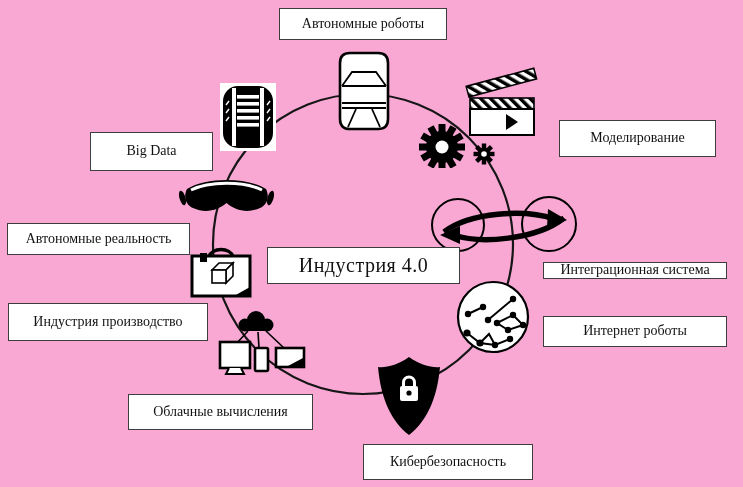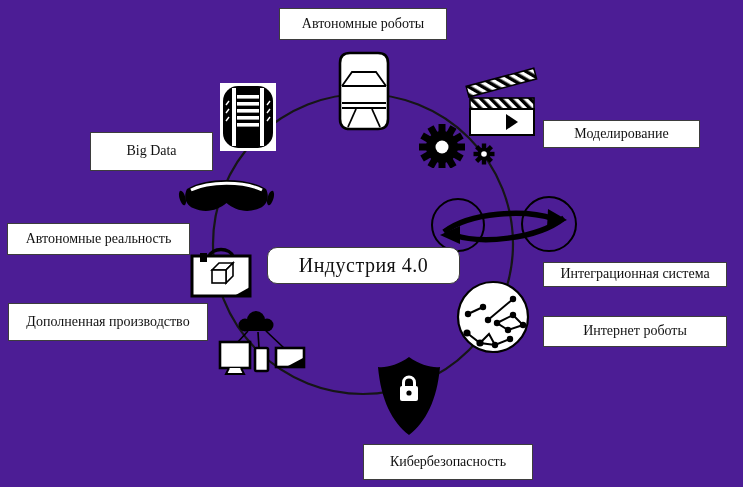--- a/index.html
+++ b/index.html
@@ -1,37 +1,36 @@
 <!DOCTYPE html>
 <html><head>
 <meta charset="utf-8">
 <style>
   html,body{margin:0;padding:0;background:#ffffff;}
   .stage{
     position:relative;
     width:743px;height:487px;
-    background:#4c1d95;
+    background:#f9a8d4;
     font-family:"Liberation Serif", serif;
     overflow:hidden;
   }
   .layer{position:absolute;left:0;top:0;}
   .nodebox{
     position:absolute;
     box-sizing:border-box;
     border:1.6px solid #3d3d3d;
     background:#ffffff;
     display:flex;align-items:center;justify-content:center;
     font-size:14px;color:#111111;text-align:center;
     line-height:1.05;white-space:nowrap;
     z-index:3;
   }
   .centerbox{
     font-size:20px;
     letter-spacing:0.5px;
-    border-radius:10px;
   }
   .icon{position:absolute;z-index:2;}
 </style>
 </head>
 <body>
 
 <div class="stage">
 
   <svg class="layer" width="743" height="487" viewBox="0 0 743 487">
     <circle cx="363" cy="244" r="150" fill="none" stroke="#161616" stroke-width="2.2"></circle>
@@ -196,26 +195,27 @@
     <path d="M9,12 C 28,0 69,0 88,12 C 92,20 89,28 82,31 C 69,37 57,33 48.5,26 C 40,33 28,37 15,31 C 8,28 5,20 9,12 Z" fill="#000"></path>
     <path d="M13,13 C 31,4 66,4 84,13" fill="none" stroke="#fff" stroke-width="3"></path>
   </svg>
 
   <div class="nodebox" style="left:279px;top:8px;width:168px;height:32px">Автономные роботы</div>
 
   <div class="nodebox" style="left:90px;top:132px;width:123px;height:39px">Big Data</div>
 
   <div class="nodebox" style="left:7px;top:223px;width:183px;height:32px">Автономные реальность</div>
 
-  <div class="nodebox" style="left:8px;top:303px;width:200px;height:38px">Дополненная производство</div>
-
+  <div class="nodebox" style="left:8px;top:303px;width:200px;height:38px">Индустрия производство</div>
+
+  <div class="nodebox" style="left:128px;top:394px;width:185px;height:36px">Облачные вычисления</div>
 
   <div class="nodebox" style="left:363px;top:444px;width:170px;height:36px">Кибербезопасность</div>
 
   <div class="nodebox" style="left:543px;top:316px;width:184px;height:31px">Интернет роботы</div>
 
-  <div class="nodebox" style="left:543px;top:262px;width:184px;height:25px">Интеграционная система</div>
-
-  <div class="nodebox" style="left:543px;top:120px;width:157px;height:28px">Моделирование</div>
+  <div class="nodebox" style="left:543px;top:262px;width:184px;height:17px">Интеграционная система</div>
+
+  <div class="nodebox" style="left:559px;top:120px;width:157px;height:37px">Моделирование</div>
 
   <div class="nodebox centerbox" style="left:267px;top:247px;width:193px;height:37px">Индустрия 4.0</div>
 
 </div>
 
 </body></html>

